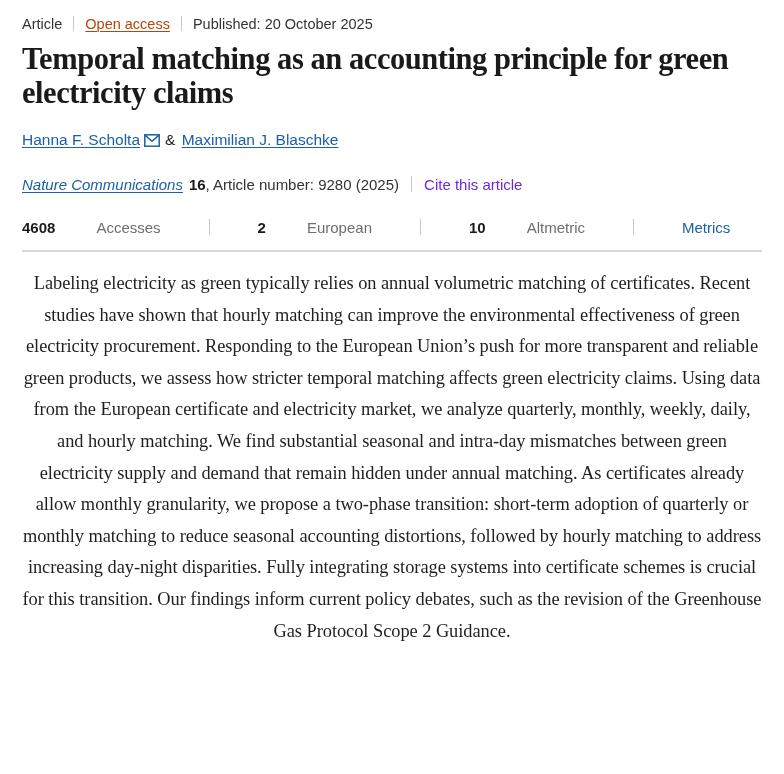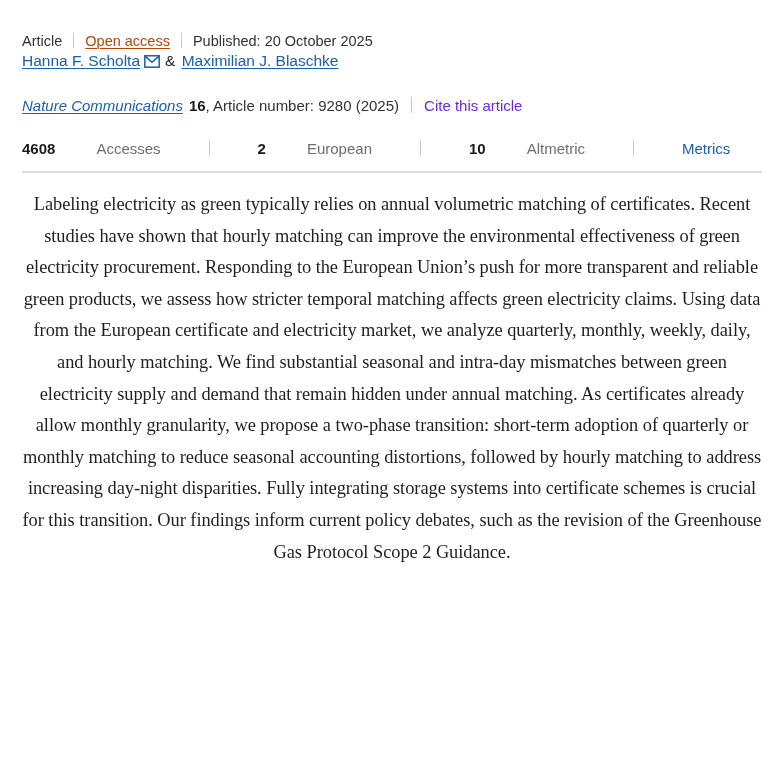--- a/index.html
+++ b/index.html
@@ -12,21 +12,21 @@
     height: 774px;
     font-family: "Liberation Serif", serif;
     color: #222222;
     overflow: hidden;
   }
   .page {
     width: 784px;
     height: 592px;
     position: relative;
     box-sizing: border-box;
-    padding: 17px 22px;
+    padding: 0 22px;
   }
 
   
   .meta-bar {
     display: flex;
     align-items: baseline;
     font-family: "Liberation Sans", sans-serif;
     font-size: 14.5px;
     color: #333333;
     padding-top: 14px;
@@ -61,20 +61,21 @@
     color: #1a1a1a;
     margin: 8px 0 0 0;
     max-width: 710px;
   }
 
   
   .authors {
     font-family: "Liberation Sans", sans-serif;
     font-size: 15.5px;
     color: #222222;
+    margin-top: 20px;
     line-height: 20px;
     white-space: nowrap;
   }
   .author-link {
     color: #1b5fa8;
     text-decoration: underline;
     text-underline-offset: 2px;
     text-decoration-thickness: 1px;
     cursor: pointer;
   }
@@ -195,20 +196,21 @@
 <div class="page">
 
   <div class="meta-bar">
     <span>Article</span>
     <span class="sep"></span>
     <span class="open-access">Open access</span>
     <span class="sep"></span>
     <span>Published: 20 October 2025</span>
   </div>
 
+  <h1 class="title">Temporal matching as an accounting principle for green electricity claims</h1>
 
   <div class="authors">
     <span class="author-link">Hanna F. Scholta</span><span class="envelope"><svg width="16" height="13" viewBox="0 0 16 13" xmlns="http://www.w3.org/2000/svg">
           <rect x="0.8" y="0.8" width="14.4" height="11.4" fill="none" stroke="#1b5fa8" stroke-width="1.5"></rect>
           <path d="M1.2 1.4 L8 7.2 L14.8 1.4" fill="none" stroke="#1b5fa8" stroke-width="1.5"></path>
         </svg></span><span class="amp">&amp;</span> <span class="author-link">Maximilian J. Blaschke</span>
   </div>
 
   <div class="citation">
     <span class="journal">Nature Communications</span>

